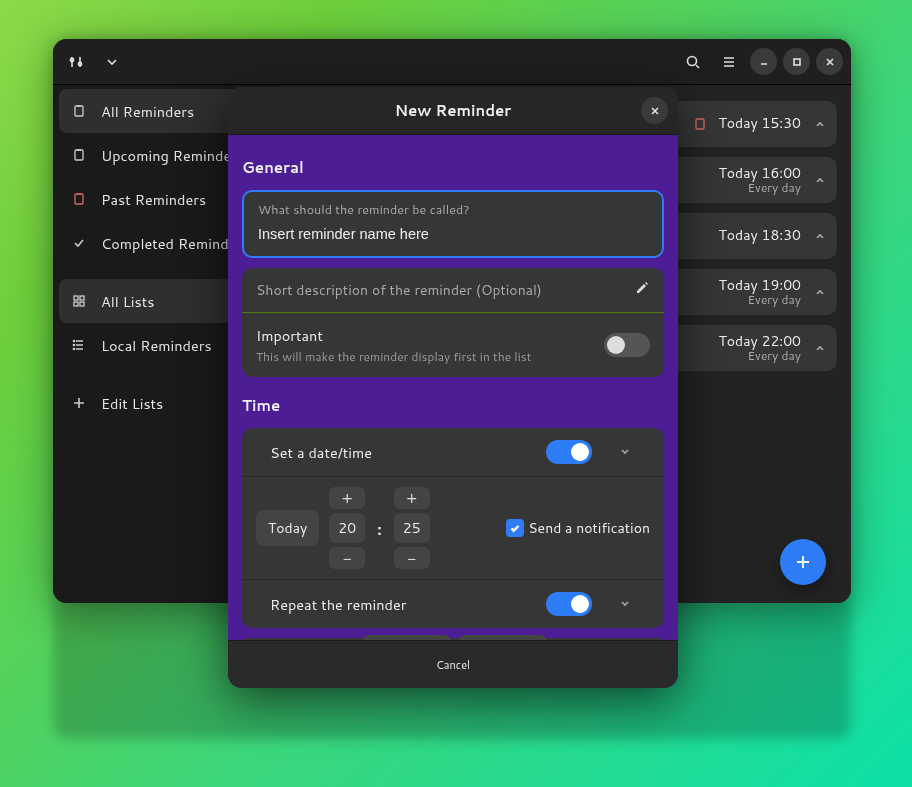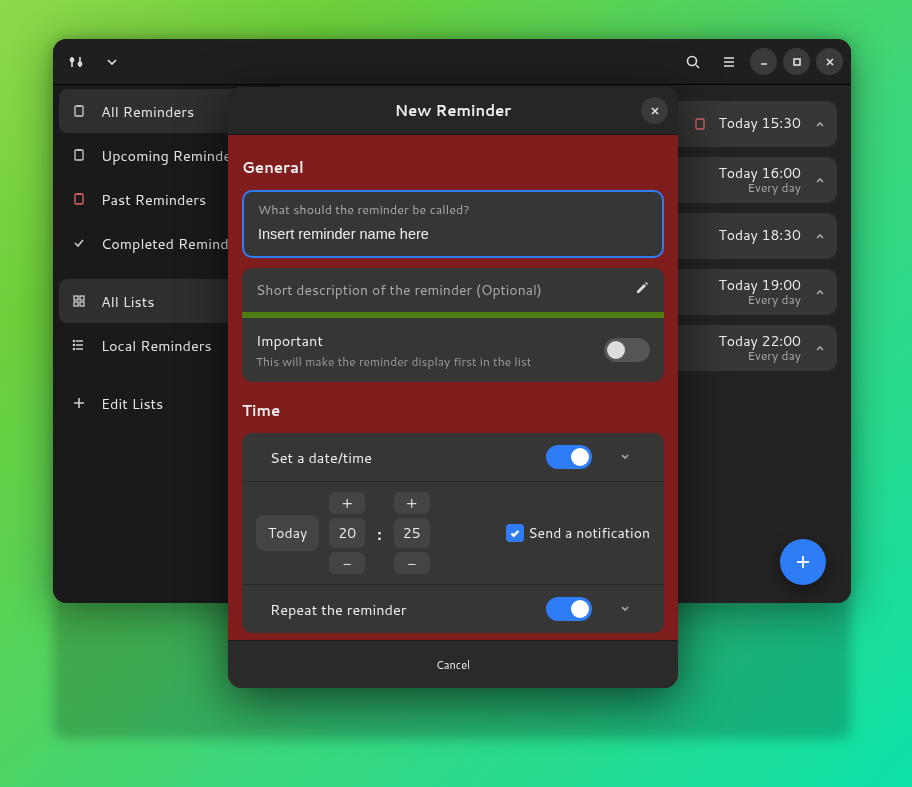--- a/index.html
+++ b/index.html
@@ -46,21 +46,21 @@
 .reminder-row .ricon { color: #d66; width:16px; }
 .reminder-row .rchev { color: #aaa; width: 18px; height: 18px; display:flex; align-items:center; justify-content:center;}
 .fab {
   position: absolute; right: 25px; bottom: 18px; width: 46px; height: 46px; border-radius: 50%;
   background: #2e7df6; display: flex; align-items: center; justify-content: center; color: #fff;
   box-shadow: 0 6px 18px rgba(0,0,0,.4);
 }
 
 .dialog {
   position: absolute; left: 228px; top: 87px; width: 450px; height: 601px;
-  background: #7f1d1d; border-radius: 14px; overflow: hidden;
+  background: #4c1d95; border-radius: 14px; overflow: hidden;
   box-shadow: 0 12px 48px rgba(0,0,0,.6);
   display: flex; flex-direction: column;
 }
 .dlg-header {
   height: 48px; display: flex; align-items: center; justify-content: center;
   background: #262626; border-bottom: 1px solid #1a1a1a; position:relative;
 }
 .dlg-header .title { font-weight: 600; font-size: 15px; color: #f0f0f0; }
 .dlg-close { position: absolute; right: 10px; top: 10px; }
 .dlg-body { padding: 14px 14px 0 14px; overflow: hidden; flex: 1; }
@@ -70,21 +70,21 @@
   border: 2px solid #2e7df6; border-radius: 10px; padding: 8px 14px 12px 14px; background: #363636;
 }
 .name-field .hint { font-size: 12.5px; color: #a9a9a9; margin-bottom: 3px; }
 .name-field input {
   width: 100%; background: transparent; border: none; outline: none;
   color: #eee; font-size: 14.5px;
 }
 .desc-row, .imp-row {
   display: flex; align-items: center; padding: 12px 14px; gap: 10px;
 }
-.desc-row { border-bottom: 6px solid #4d7c0f; color:#aaa; font-size:14px;}
+.desc-row { border-bottom: 1px solid #4d7c0f; color:#aaa; font-size:14px;}
 .desc-row .pencil { margin-left: auto; color: #ddd; }
 .imp-row .imp-text .t1 { font-size: 14.5px; color: #eee; }
 .imp-row .imp-text .t2 { font-size: 12px; color: #9a9a9a; margin-top:2px;}
 .imp-row .switch { margin-left: auto; }
 .switch { width: 46px; height: 24px; border-radius: 12px; background: #555; position: relative; }
 .switch .knob { position: absolute; top: 3px; left: 3px; width: 18px; height: 18px; border-radius: 50%; background: #ddd; }
 .switch.on { background: #2e7df6; }
 .switch.on .knob { left: 25px; background: #fff; }
 .time-card .row {
   display: flex; align-items: center; padding: 12px 28px; gap: 22px;

